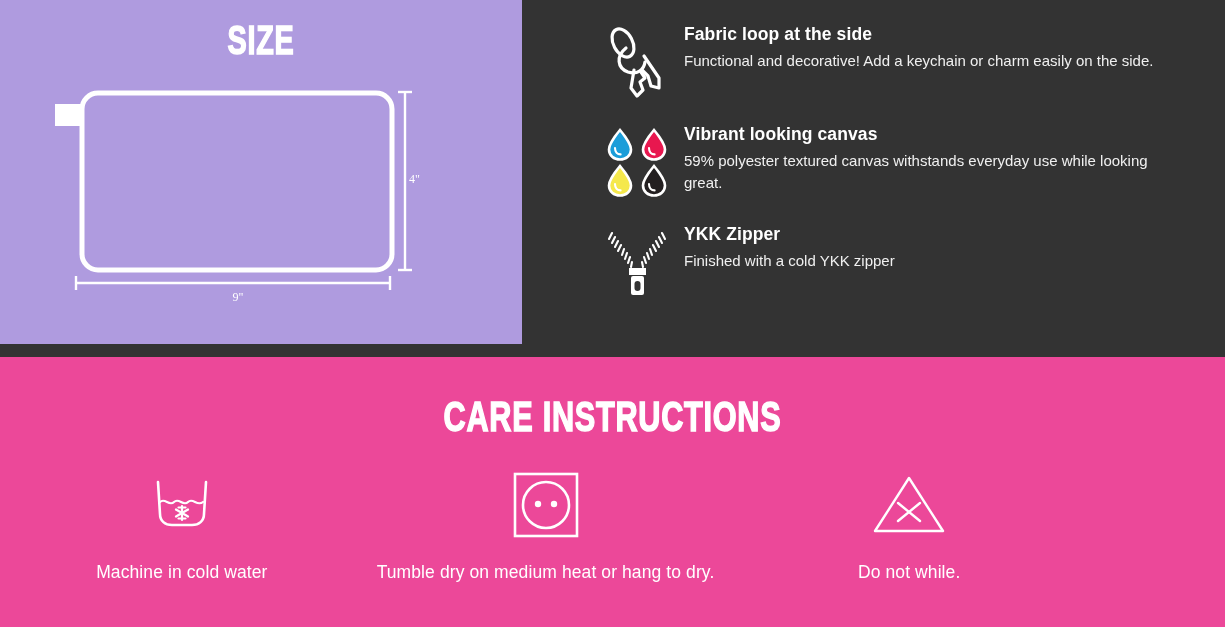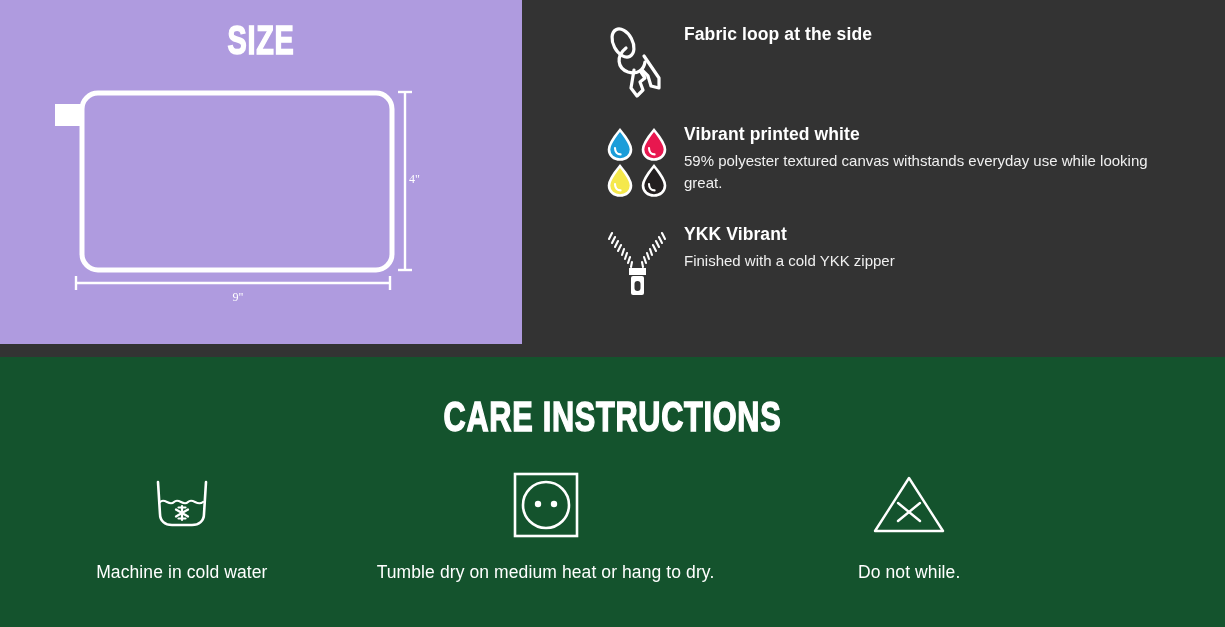--- a/index.html
+++ b/index.html
@@ -49,21 +49,21 @@
     color:#f0f0f0; font-size:15px; line-height:1.48;
     max-width:500px; font-weight:normal;
   }
 
   
   .drops { display:grid; grid-template-columns:repeat(2,30px); grid-gap:3px 4px; padding-top:2px; }
 
   
   .care {
     position:absolute; left:0; top:357px; width:1225px; height:270px;
-    background:#14532d;
+    background:#ec4899;
   }
   .care-title {
     position:absolute; top:36px; left:0; width:1225px; text-align:center;
     color:#ffffff; font-weight:bold; font-size:42px; letter-spacing:1px;
     transform:scaleX(0.73); transform-origin:center top;
     -webkit-text-stroke:1.5px #ffffff;
   }
   .care-items {
     position:absolute; top:105px; left:0; width:1091px;
     display:flex;
@@ -118,20 +118,21 @@
             <g fill="none" stroke="#ffffff" stroke-width="3.2" stroke-linejoin="round" stroke-linecap="round">
               <ellipse cx="19" cy="17" rx="9.5" ry="15" transform="rotate(-28 19 17)"></ellipse>
               <path d="M22,22 C12,30 13,42 24,46 C33,49 40,44 41,36"></path>
               <path d="M30,44 L27,62 L33,70 L39,64 L36,56 L41,52 L37,46"></path>
               <path d="M40,30 L55,52 L55,62 L47,60 L44,50 L38,44"></path>
             </g>
           </svg>
         </div>
         <div class="feature-text">
           <div class="feature-title">Fabric loop at the side</div>
+          <div class="feature-desc">Functional and decorative! Add a keychain or charm easily on the side.</div>
         </div>
       </div>
 
       <div class="feature">
         <div class="feature-icon">
           <div class="drops">
             <svg width="30" height="33" viewBox="0 0 30 33">
               <path d="M15,2 C15,2 26,15 26,21.5 C26,27.3 21.1,31.5 15,31.5 C8.9,31.5 4,27.3 4,21.5 C4,15 15,2 15,2 Z" fill="#1B9DD9" stroke="#ffffff" stroke-width="2.6"></path>
               <path d="M10,20 C10,24 12.4,26.4 15.6,26.4" fill="none" stroke="#ffffff" stroke-width="2.1" stroke-linecap="round"></path>
             </svg>
@@ -143,21 +144,21 @@
               <path d="M15,2 C15,2 26,15 26,21.5 C26,27.3 21.1,31.5 15,31.5 C8.9,31.5 4,27.3 4,21.5 C4,15 15,2 15,2 Z" fill="#F5E84B" stroke="#ffffff" stroke-width="2.6"></path>
               <path d="M10,20 C10,24 12.4,26.4 15.6,26.4" fill="none" stroke="#ffffff" stroke-width="2.1" stroke-linecap="round"></path>
             </svg>
             <svg width="30" height="33" viewBox="0 0 30 33">
               <path d="M15,2 C15,2 26,15 26,21.5 C26,27.3 21.1,31.5 15,31.5 C8.9,31.5 4,27.3 4,21.5 C4,15 15,2 15,2 Z" fill="#231F20" stroke="#ffffff" stroke-width="2.6"></path>
               <path d="M10,20 C10,24 12.4,26.4 15.6,26.4" fill="none" stroke="#ffffff" stroke-width="2.1" stroke-linecap="round"></path>
             </svg>
           </div>
         </div>
         <div class="feature-text">
-          <div class="feature-title">Vibrant printed white</div>
+          <div class="feature-title">Vibrant looking canvas</div>
           <div class="feature-desc">59% polyester textured canvas withstands everyday use while looking great.</div>
         </div>
       </div>
 
       <div class="feature">
         <div class="feature-icon">
           <svg width="64" height="74" viewBox="0 0 64 74">
             <g stroke="#ffffff" stroke-width="2.1" stroke-linecap="round">
 
               <line x1="7" y1="7" x2="4" y2="13"></line>
@@ -178,21 +179,21 @@
               <line x1="39" y1="31" x2="41" y2="37"></line>
               <line x1="37" y1="36" x2="38" y2="41"></line>
             </g>
 
             <rect x="24" y="42" width="17" height="7" fill="#ffffff"></rect>
             <rect x="26" y="50" width="13" height="19" rx="2" fill="#ffffff"></rect>
             <rect x="29.5" y="55" width="6" height="10" rx="3" fill="#333333"></rect>
           </svg>
         </div>
         <div class="feature-text">
-          <div class="feature-title">YKK Vibrant</div>
+          <div class="feature-title">YKK Zipper</div>
           <div class="feature-desc">Finished with a cold YKK zipper</div>
         </div>
       </div>
 
     </div>
   </div>
 
   <div class="care">
     <div class="care-title">CARE INSTRUCTIONS</div>
 

